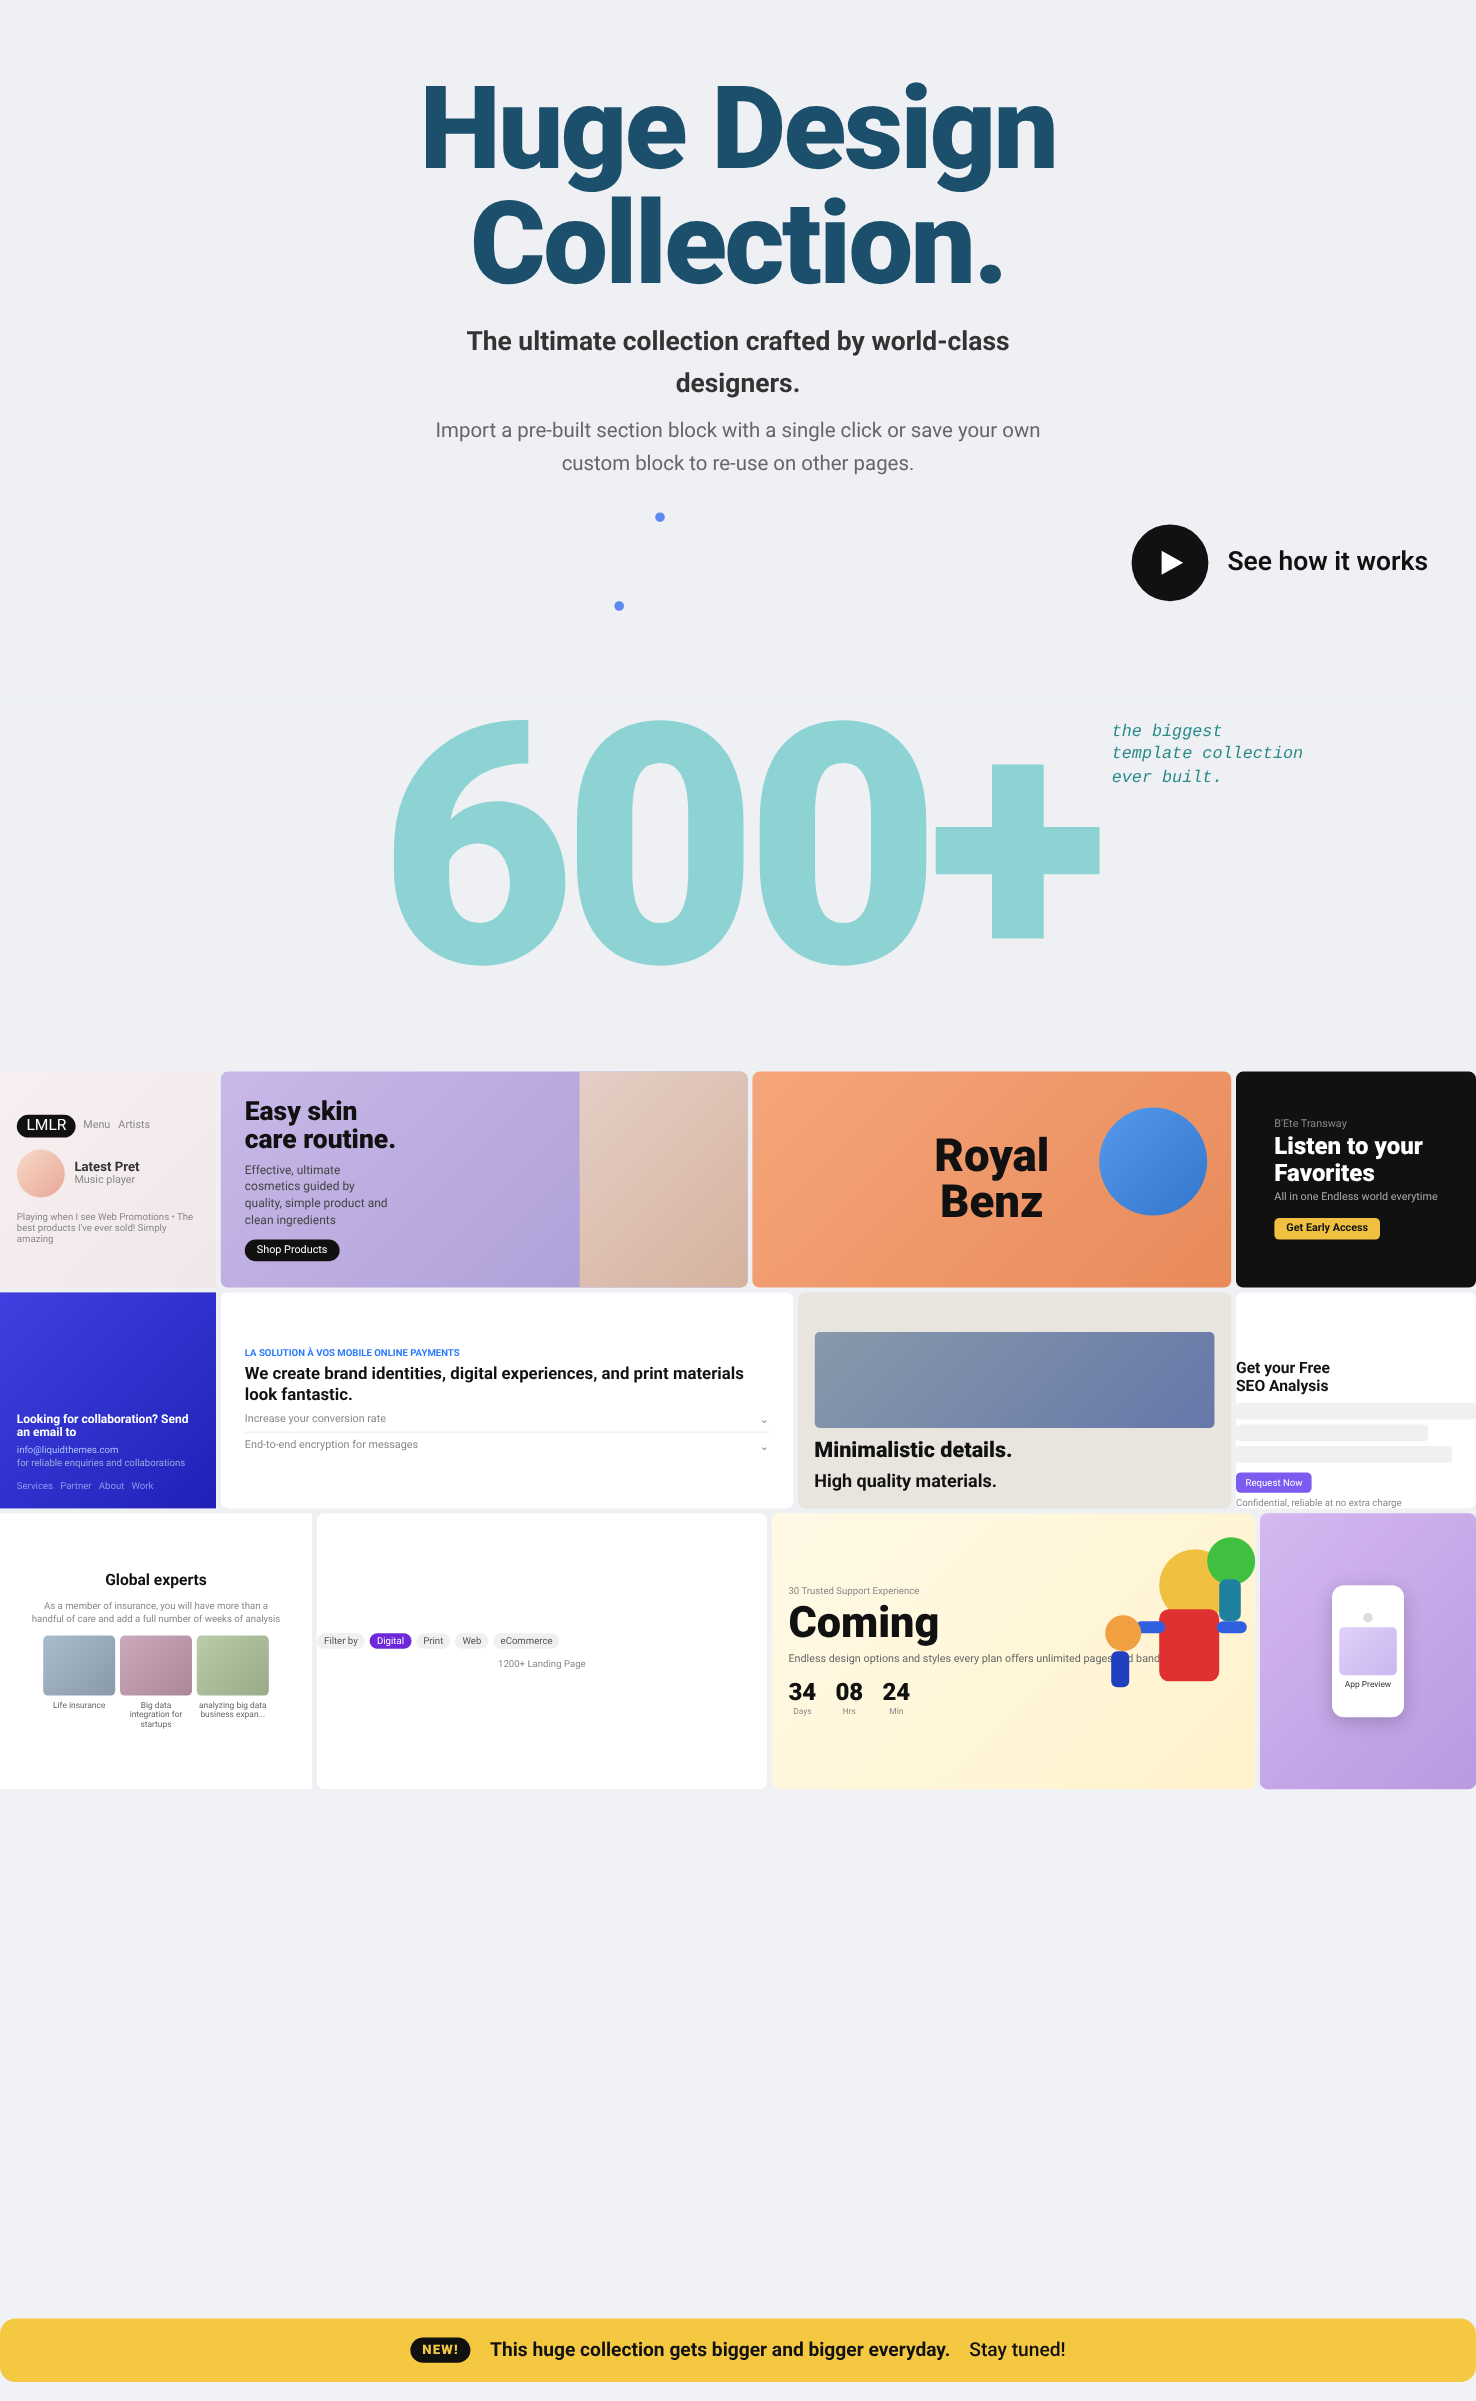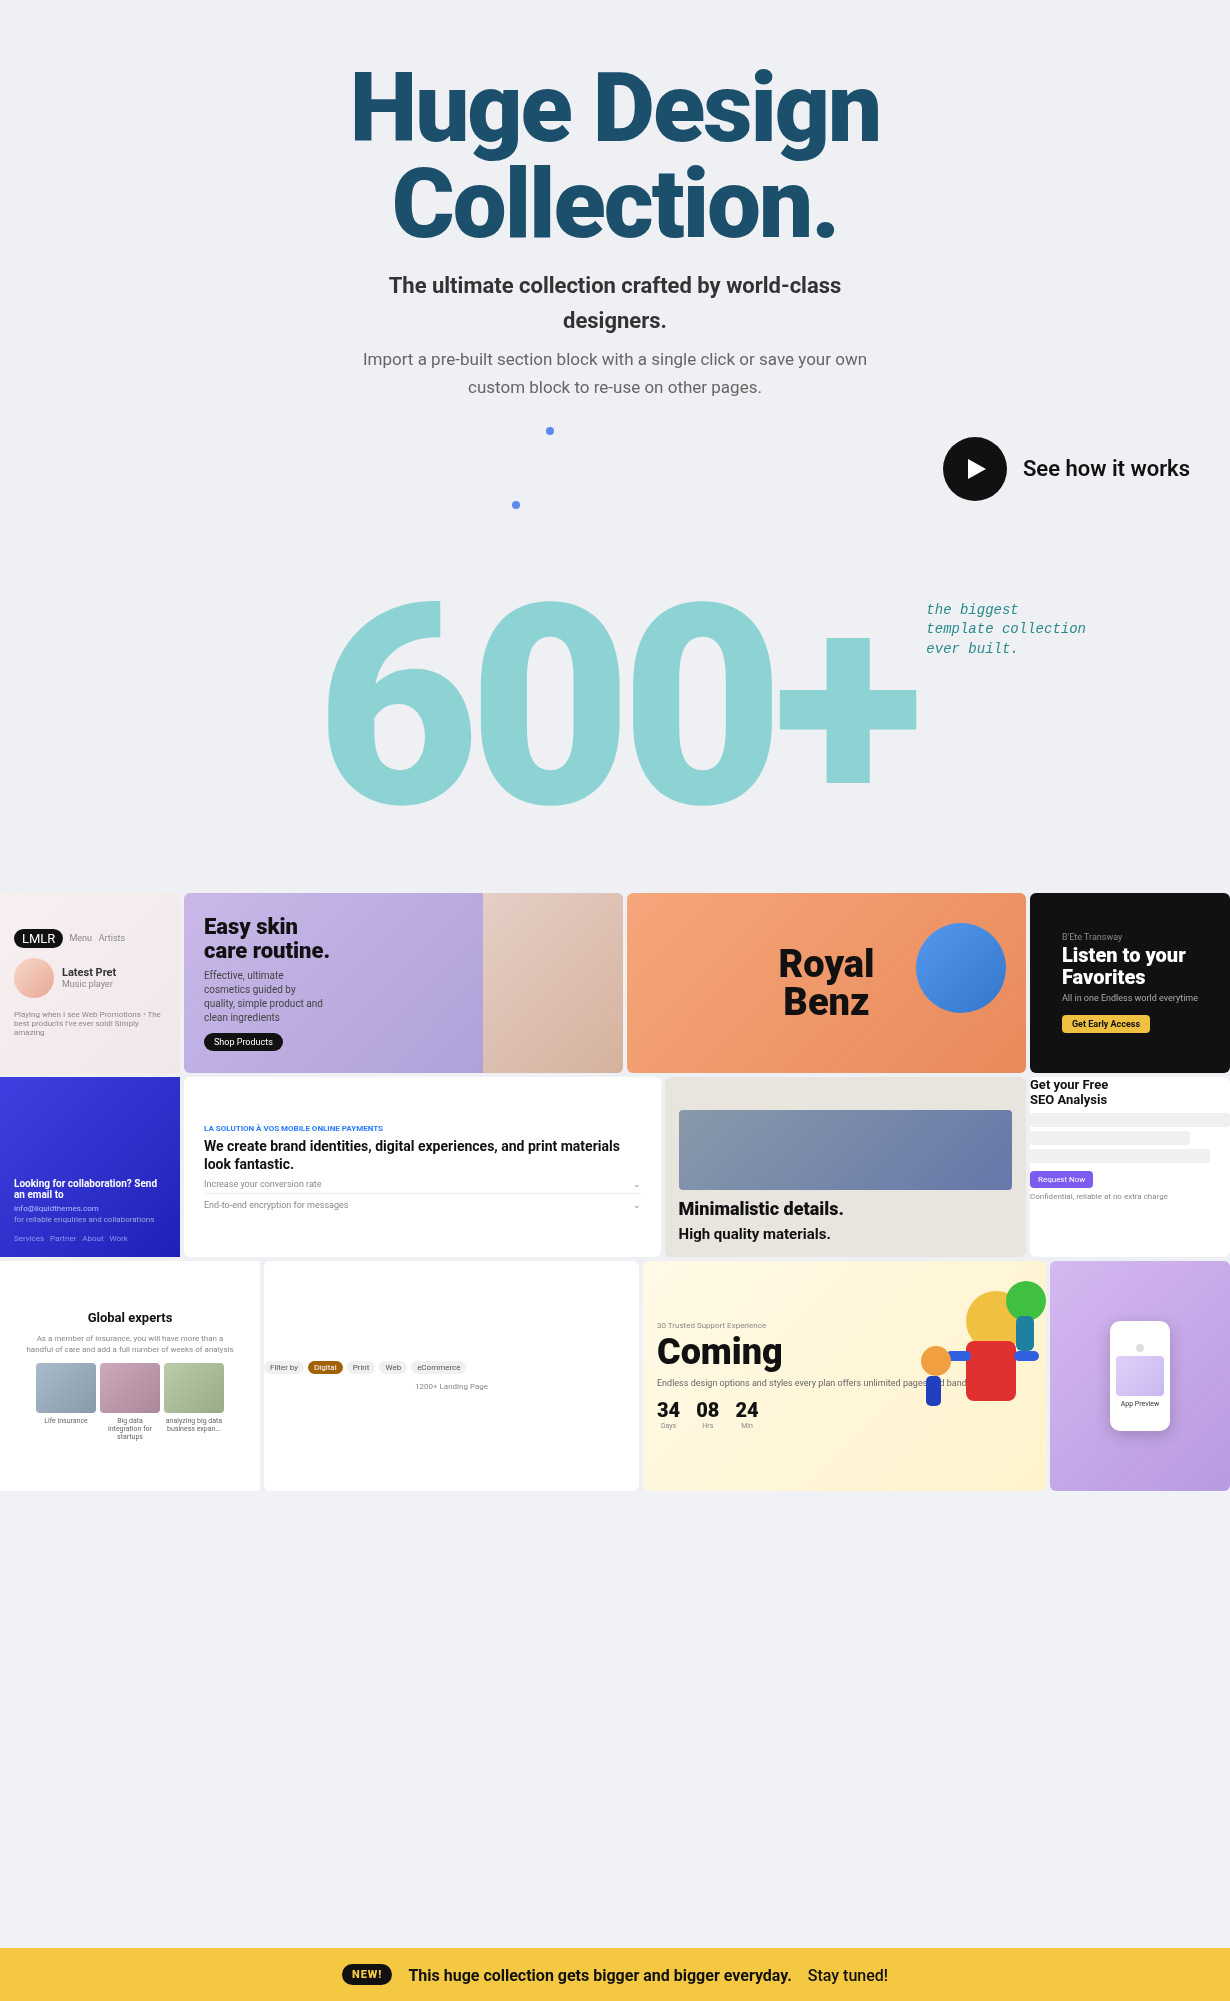--- a/index.html
+++ b/index.html
@@ -203,21 +203,21 @@
       display: flex;
       flex-direction: column;
       justify-content: flex-end;
       padding: 14px;
     }
 
     .card-seo {
       background: #fff;
       display: flex;
       flex-direction: column;
-      justify-content: flex-start;
+      justify-content: flex-end;
       font-size: 11px;
     }
 
     .card-global {
       background: #fff;
       display: flex;
       flex-direction: column;
       align-items: center;
       justify-content: center;
       padding: 24px;
@@ -358,21 +358,21 @@
       background: linear-gradient(135deg, #aabbcc, #8899aa);
     }
     .global-photo:nth-child(2) { background: linear-gradient(135deg, #ccaabb, #aa8899); }
     .global-photo:nth-child(3) { background: linear-gradient(135deg, #bbccaa, #99aa88); }
     .global-captions { display: flex; gap: 4px; justify-content: center; margin-top: 4px; }
     .global-cap { font-size: 7px; color: #666; width: 60px; text-align: center; }
 
     .filter-inner { width: 100%; }
     .filter-tabs { display: flex; gap: 4px; margin-bottom: 8px; flex-wrap: wrap; }
     .filter-tab { font-size: 8px; background: #f0f0f0; padding: 2px 6px; border-radius: 10px; color: #555; }
-    .filter-tab.active { background: #a16207; color: #fff; }
+    .filter-tab.active { background: #6d28d9; color: #fff; }
     .filter-cards { display: flex; gap: 4px; }
     .filter-card { flex: 1; height: 60px; background: #f5f5f5; border-radius: 4px; font-size: 8px; display: flex; align-items: flex-end; padding: 4px; color: #888; }
     .filter-card:nth-child(1) { background: linear-gradient(135deg, #e8e4dc, #d8d0c8); }
     .filter-card:nth-child(2) { background: linear-gradient(135deg, #dce4e8, #c8d0d8); }
 
     .coming-inner { font-size: 11px; }
     .coming-tag { font-size: 8px; color: #888; margin-bottom: 4px; }
     .coming-title { font-size: 36px; font-weight: 900; color: #111; line-height: 1; margin-bottom: 8px; }
     .coming-sub { font-size: 9px; color: #666; line-height: 1.3; margin-bottom: 8px; }
     .coming-stats { display: flex; gap: 16px; margin-top: 6px; }
@@ -404,26 +404,27 @@
     
     .collab-title { font-size: 10px; font-weight: 700; margin-bottom: 4px; }
     .collab-email { font-size: 8px; color: #aac0ff; margin-bottom: 2px; }
     .collab-desc { font-size: 8px; color: #99aadd; line-height: 1.3; }
 
     
     .bottom-banner {
       background: #f5c842;
       padding: 16px 40px;
       display: flex;
-      align-items: flex-end;
+      align-items: flex-start;
       justify-content: center;
       gap: 16px;
       position: fixed;
-      bottom: 0;
+      bottom: 16px;
       width: 1230px;
+      border-radius: 13px;
     }
 
     .new-badge {
       background: #111;
       color: #f5c842;
       font-size: 11px;
       font-weight: 900;
       padding: 4px 10px;
       border-radius: 20px;
       letter-spacing: 1px;

